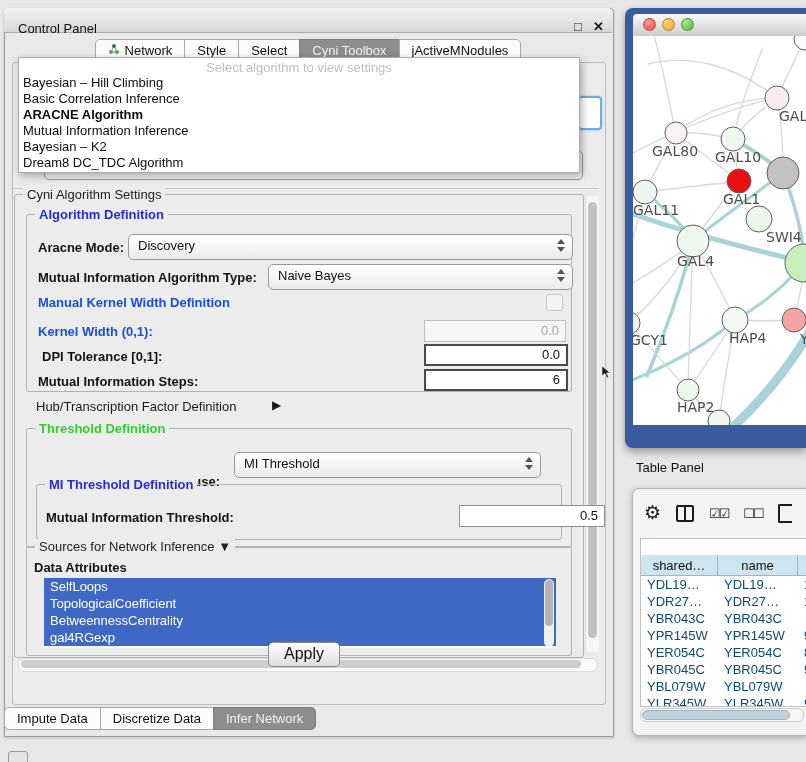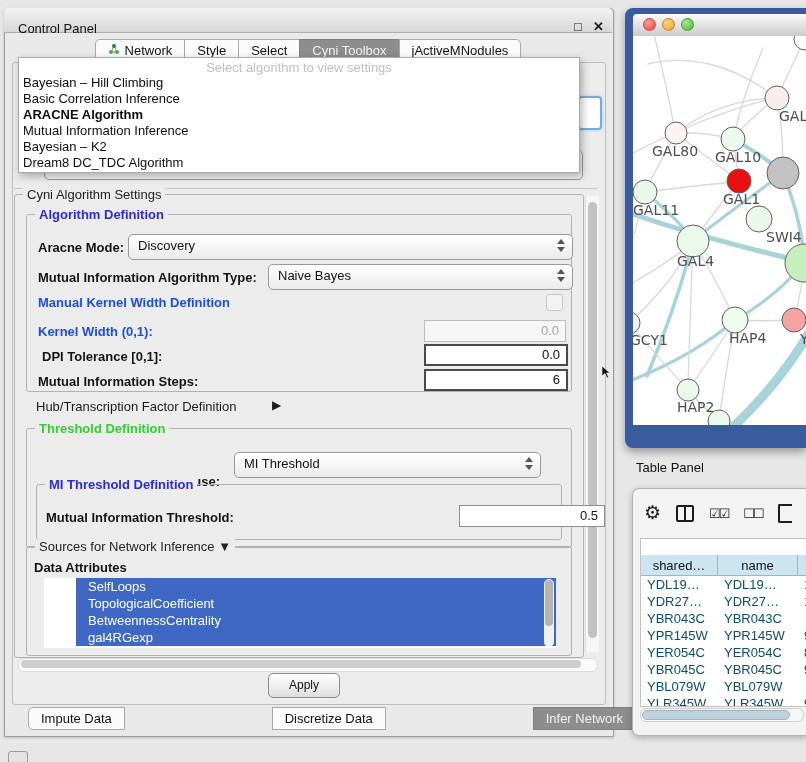--- a/index.html
+++ b/index.html
@@ -62,28 +62,28 @@
   .cb{position:absolute;width:15px;height:15px;background:#f3f3f3;border:1px solid #c6c6c6;border-radius:3px;}
 
   
   #v-scroll{position:absolute;left:585px;top:196px;width:13px;height:456px;background:#f6f6f6;border-left:1px solid #ddd;}
   #v-thumb{position:absolute;left:2px;top:6px;width:9px;height:436px;background:#c2c2c2;border-radius:5px;}
   #h-scroll{position:absolute;left:18px;top:658px;width:578px;height:12px;background:#fafafa;border:1px solid #dcdcdc;border-radius:6px;}
   #h-thumb{position:absolute;left:2px;top:1px;width:560px;height:8px;background:#cdcdcd;border-radius:4px;}
 
   
   #attr-list{position:absolute;left:44px;top:578px;width:512px;height:70px;background:#fff;overflow:hidden;}
-  .attr-item{height:17px;line-height:17px;background:#3e68c4;color:#fff;font-size:13px;padding-left:12px;margin-left:32px;}
+  .attr-item{height:17px;line-height:17px;background:#3e68c4;color:#fff;font-size:13px;padding-left:6px;}
   #attr-scroll{position:absolute;left:544px;top:579px;width:10px;height:68px;background:#f0f0f0;border-radius:5px;}
   #attr-thumb{position:absolute;left:1px;top:1px;width:8px;height:46px;background:#b5b5b5;border-radius:4px;}
 
-  #apply{position:absolute;left:268px;top:673px;width:70px;height:23px;border:1px solid #8d8d8d;border-radius:5px;
-         background:linear-gradient(#ffffff,#dedede);font-size:12px;text-align:center;line-height:22px;color:#111;}
-
-  #bottom-tabs{position:absolute;left:4px;top:707px;width:608px;height:40px;display:flex;justify-content:space-between;padding-left:24px;}
+  #apply{position:absolute;left:268px;top:642px;width:70px;height:23px;border:1px solid #8d8d8d;border-radius:5px;
+         background:linear-gradient(#ffffff,#dedede);font-size:16px;text-align:center;line-height:22px;color:#111;}
+
+  #bottom-tabs{position:absolute;left:4px;top:707px;width:608px;height:40px;display:flex;justify-content:flex-start;}
 
   #corner-icon{position:absolute;left:8px;top:751px;width:18px;height:11px;background:#e3e3e3;
          border:1px solid #9a9a9a;border-radius:3px 3px 0 0;}
 
   
   #net-win{position:absolute;left:625px;top:8px;width:181px;height:440px;background:#3a5c9e;
            border-radius:8px 0 0 8px;box-shadow:0 4px 9px rgba(0,0,0,.35);}
   #net-title{position:absolute;left:633px;top:14px;width:173px;height:22px;
            background:linear-gradient(#fbfbfb,#cbcbcb);border-bottom:1px solid #999;border-radius:4px 0 0 0;}
   .tl{position:absolute;top:18px;width:13px;height:13px;border-radius:50%;border:1px solid rgba(0,0,0,.25);box-sizing:border-box;}

